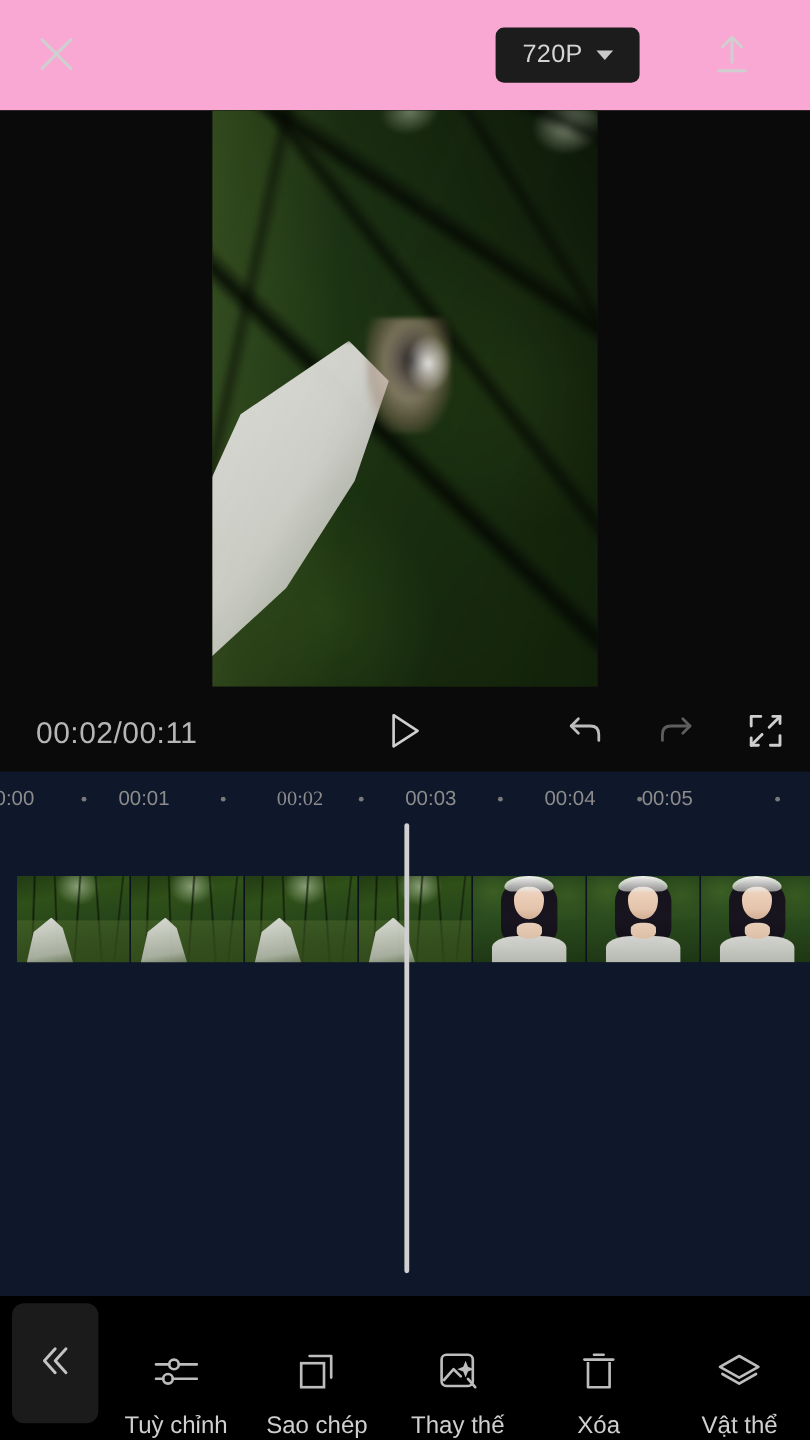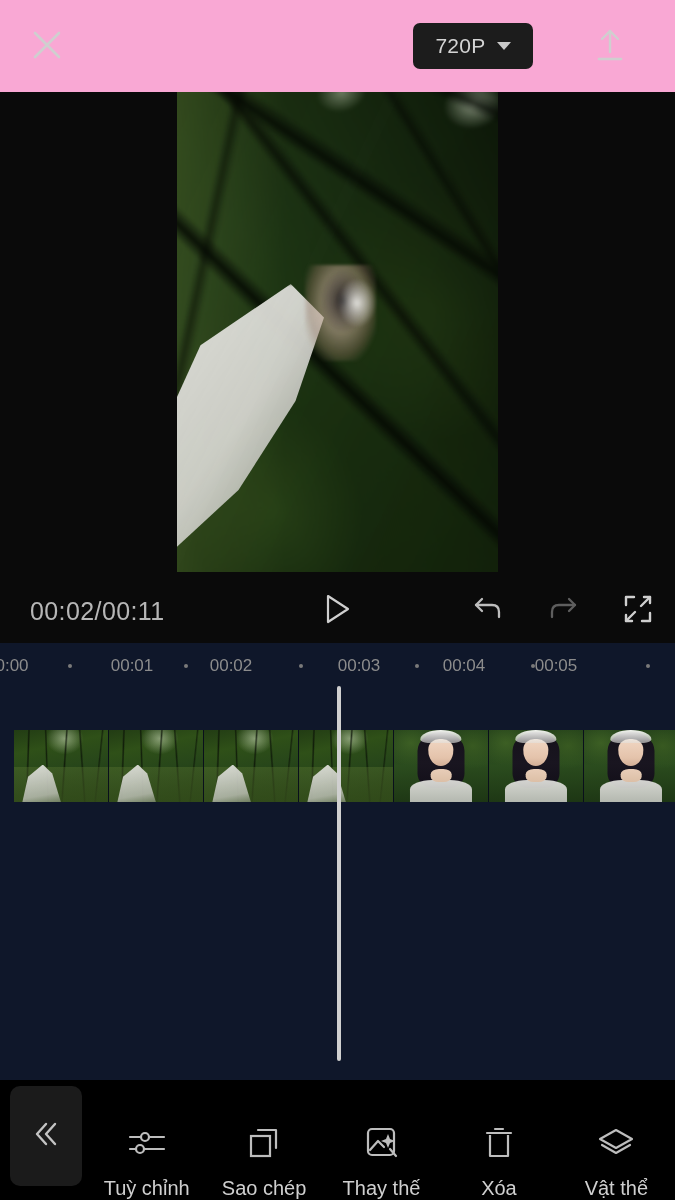--- a/index.html
+++ b/index.html
@@ -417,24 +417,24 @@
           <path d="M22 4 L28 4 L28 10" stroke="#cfcfcf" stroke-width="2.4" fill="none" stroke-linecap="round" stroke-linejoin="round"></path>
           <path d="M10 28 L4 28 L4 22" stroke="#cfcfcf" stroke-width="2.4" fill="none" stroke-linecap="round" stroke-linejoin="round"></path>
         </svg>
       </span>
     </div>
   </div>
 
   <div class="timeline">
     <div class="ruler">
         <div class="ruler-tick" style="left: 12px;">0:00</div>
-        <div class="ruler-tick" style="left: 132px; text-align: right;">00:01</div>
-        <div class="ruler-tick" style="left: 231px;">00:02</div>
+        <div class="ruler-tick" style="left: 120px; text-align: right;">00:01</div>
+        <div class="ruler-tick" style="left: 250px; font-family: Liberation Serif, serif;">00:02</div>
         <div class="ruler-tick" style="left: 359px;">00:03</div>
-        <div class="ruler-tick" style="left: 464px;">00:04</div>
+        <div class="ruler-tick" style="left: 475px;">00:04</div>
         <div class="ruler-tick" style="left: 556px;">00:05</div>
         <div class="ruler-dot" style="left: 70px;"></div>
         <div class="ruler-dot" style="left: 186px;"></div>
         <div class="ruler-dot" style="left: 301px;"></div>
         <div class="ruler-dot" style="left: 417px;"></div>
         <div class="ruler-dot" style="left: 533px;"></div>
         <div class="ruler-dot" style="left: 648px;"></div>
       </div>
 
     <div class="clip-track">

